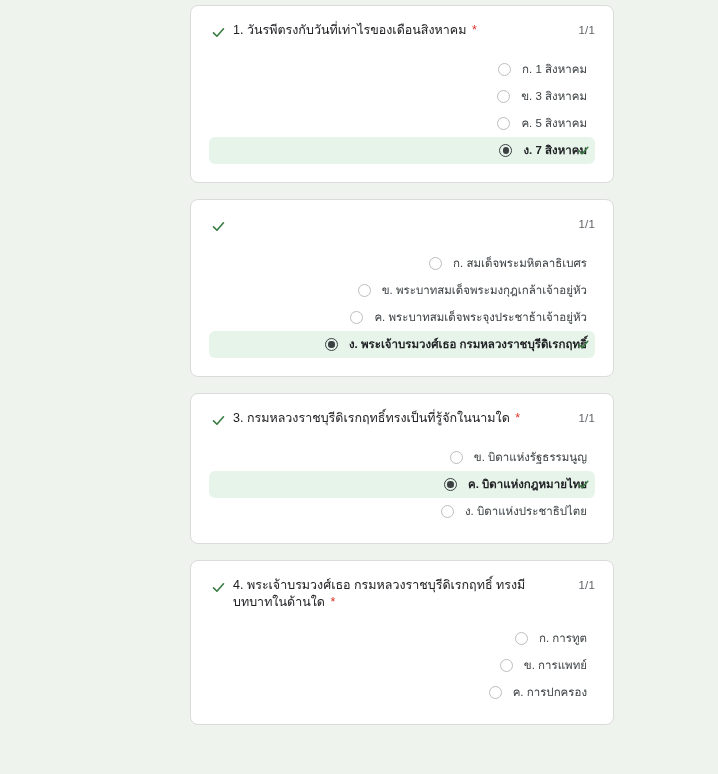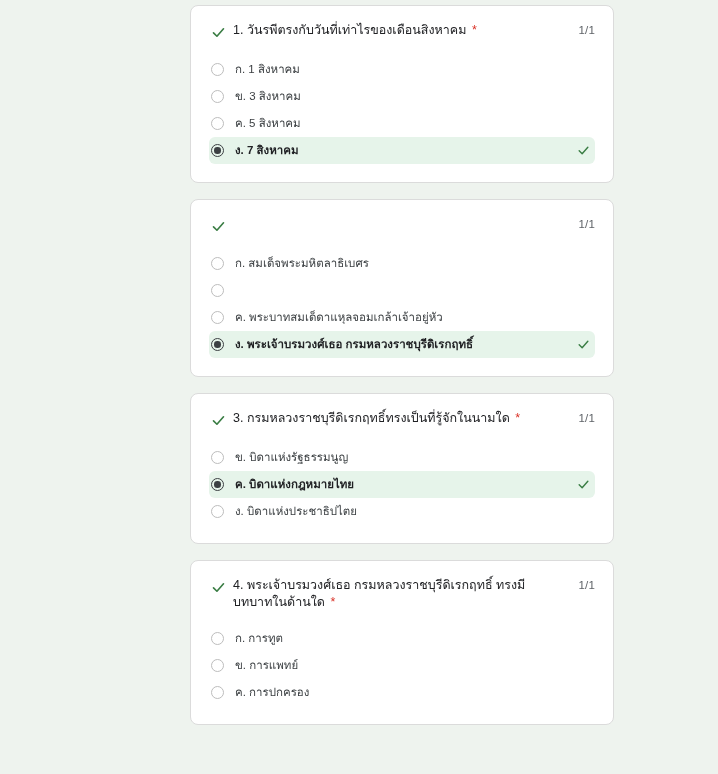--- a/index.html
+++ b/index.html
@@ -76,20 +76,21 @@
     margin-top: 14px;
   }
   .option-row {
     display: flex;
     align-items: center;
     height: 27px;
     padding: 0 8px 0 0;
     border-radius: 4px;
     position: relative;
     box-sizing: border-box;
+    justify-content: flex-end;
   }
   .option-row.selected {
     background: #e6f4ea;
     border-radius: 6px;
   }
   .radio {
     width: 13px;
     height: 13px;
     min-width: 13px;
     border-radius: 50%;
@@ -186,24 +187,25 @@
           </span>
           <div class="q-score">1/1</div>
         </div>
         <div class="options">
           <div class="option-row">
             <span class="radio"></span>
             <span class="option-label">ก. สมเด็จพระมหิตลาธิเบศร</span>
           </div>
           <div class="option-row">
             <span class="radio"></span>
-          </div>
-          <div class="option-row">
-            <span class="radio"></span>
-            <span class="option-label">ค. พระบาทสมเด็ดาแหุลจอมเกล้าเจ้าอยู่หัว</span>
+            <span class="option-label">ข. พระบาทสมเด็จพระมงกุฎเกล้าเจ้าอยู่หัว</span>
+          </div>
+          <div class="option-row">
+            <span class="radio"></span>
+            <span class="option-label">ค. พระบาทสมเด็จพระจุงประชาธ้าเจ้าอยู่หัว</span>
           </div>
           <div class="option-row selected">
             <span class="radio"></span>
             <span class="option-label">ง. พระเจ้าบรมวงศ์เธอ กรมหลวงราชบุรีดิเรกฤทธิ์</span>
             <span class="option-check">
               <svg width="13" height="13" viewBox="0 0 24 24" fill="none" stroke="#3a7d44" stroke-width="2.6" stroke-linecap="round" stroke-linejoin="round">
                 <polyline points="4,12.5 9.5,18 20,6"></polyline>
               </svg>
             </span>
           </div>

